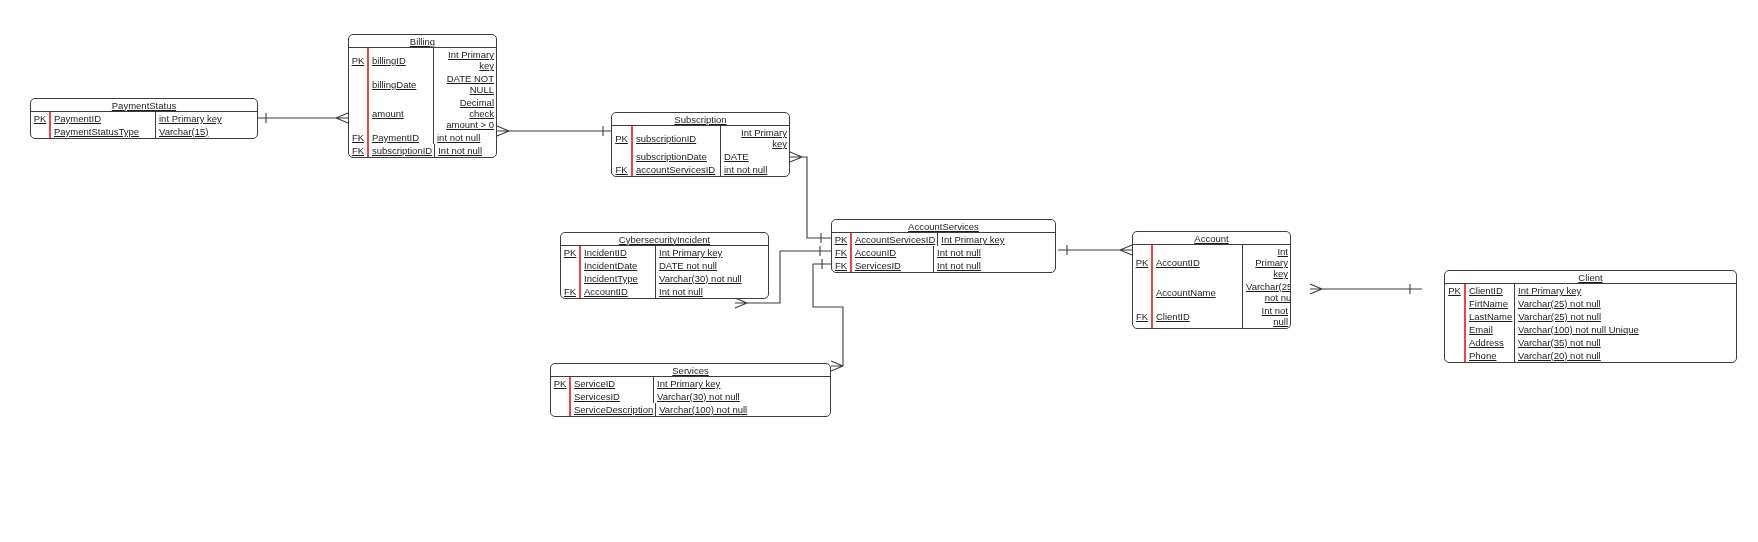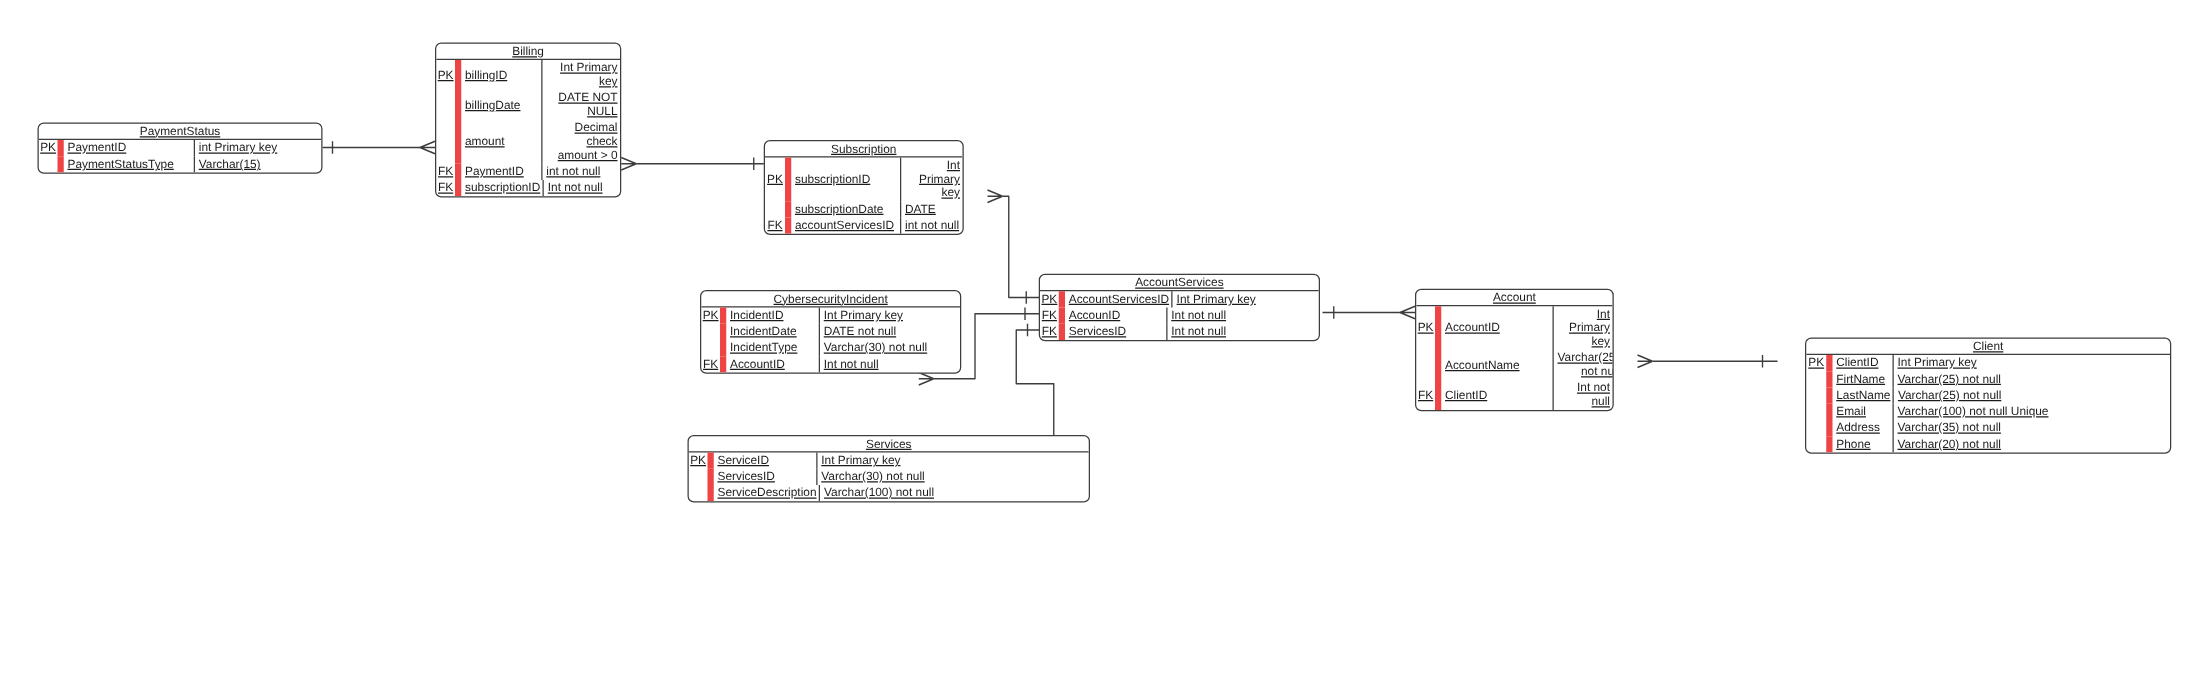--- a/index.html
+++ b/index.html
@@ -2,21 +2,21 @@
 <html><head>
 <meta charset="utf-8">
 <style>
   * { margin:0; padding:0; box-sizing:border-box; }
   html,body { width:1758px; height:542px; background:#ffffff; }
   body { position:relative; font-family:"Liberation Sans", sans-serif; color:#1c1c1c; overflow:hidden; }
   .wires { position:absolute; left:0; top:0; }
   .entity { position:absolute; background:#fff; border:1px solid #3d3d3d; border-radius:5px; font-size:9.5px; line-height:11px; overflow:hidden;text-decoration:underline; }
   .e-title { display:flex; align-items:center; justify-content:center; min-height:13px; border-bottom:1px solid #3d3d3d; padding:0 2px; }
   .e-row { display:flex; align-items:stretch; min-height:13px; }
-  .c-key { flex:0 0 var(--kw); display:flex; align-items:center; justify-content:center; border-right:5px solid #ef4444; }
+  .c-key { flex:0 0 var(--kw); display:flex; align-items:center; justify-content:center; border-right:2px solid #ef4444; }
   .c-name { flex:0 0 var(--nw); display:flex; align-items:center; padding:0 2px 0 3px; border-right:1px solid #3d3d3d; }
   .c-type { flex:1 1 auto; display:flex; align-items:center; padding:1px 2px 1px 3px; }
   .c-type span, .c-name span { display:inline-block;text-align:right; }
 </style>
 </head>
 <body>
 
 <svg class="wires" width="1758" height="542" viewBox="0 0 1758 542" fill="none" stroke="#3d3d3d" stroke-width="1.1" stroke-linejoin="round">
 
   <g>
@@ -126,21 +126,21 @@
     <div class="c-key">FK</div>
     <div class="c-name">
         <span>subscriptionID</span>
       </div>
     <div class="c-type">
         <span>Int not null</span>
       </div>
   </div>
 </div>
 
-<div class="entity" style="left:611px;top:112px;width:160px;--kw:21px;--nw:88px">
+<div class="entity" style="left:611px;top:112px;width:179px;--kw:21px;--nw:88px">
   <div class="e-title">Subscription</div>
   <div class="e-row">
     <div class="c-key">PK</div>
     <div class="c-name">
         <span>subscriptionID</span>
       </div>
     <div class="c-type">
         <span>Int Primary key</span>
       </div>
   </div>
@@ -317,21 +317,21 @@
     <div class="c-key"></div>
     <div class="c-name">
         <span>Phone</span>
       </div>
     <div class="c-type">
         <span>Varchar(20) not null</span>
       </div>
   </div>
 </div>
 
-<div class="entity" style="left:550px;top:348px;width:322px;--kw:20px;--nw:83px">
+<div class="entity" style="left:550px;top:363px;width:281px;--kw:20px;--nw:83px">
   <div class="e-title">Services</div>
   <div class="e-row">
     <div class="c-key">PK</div>
     <div class="c-name">
         <span>ServiceID</span>
       </div>
     <div class="c-type">
         <span>Int Primary key</span>
       </div>
   </div>

